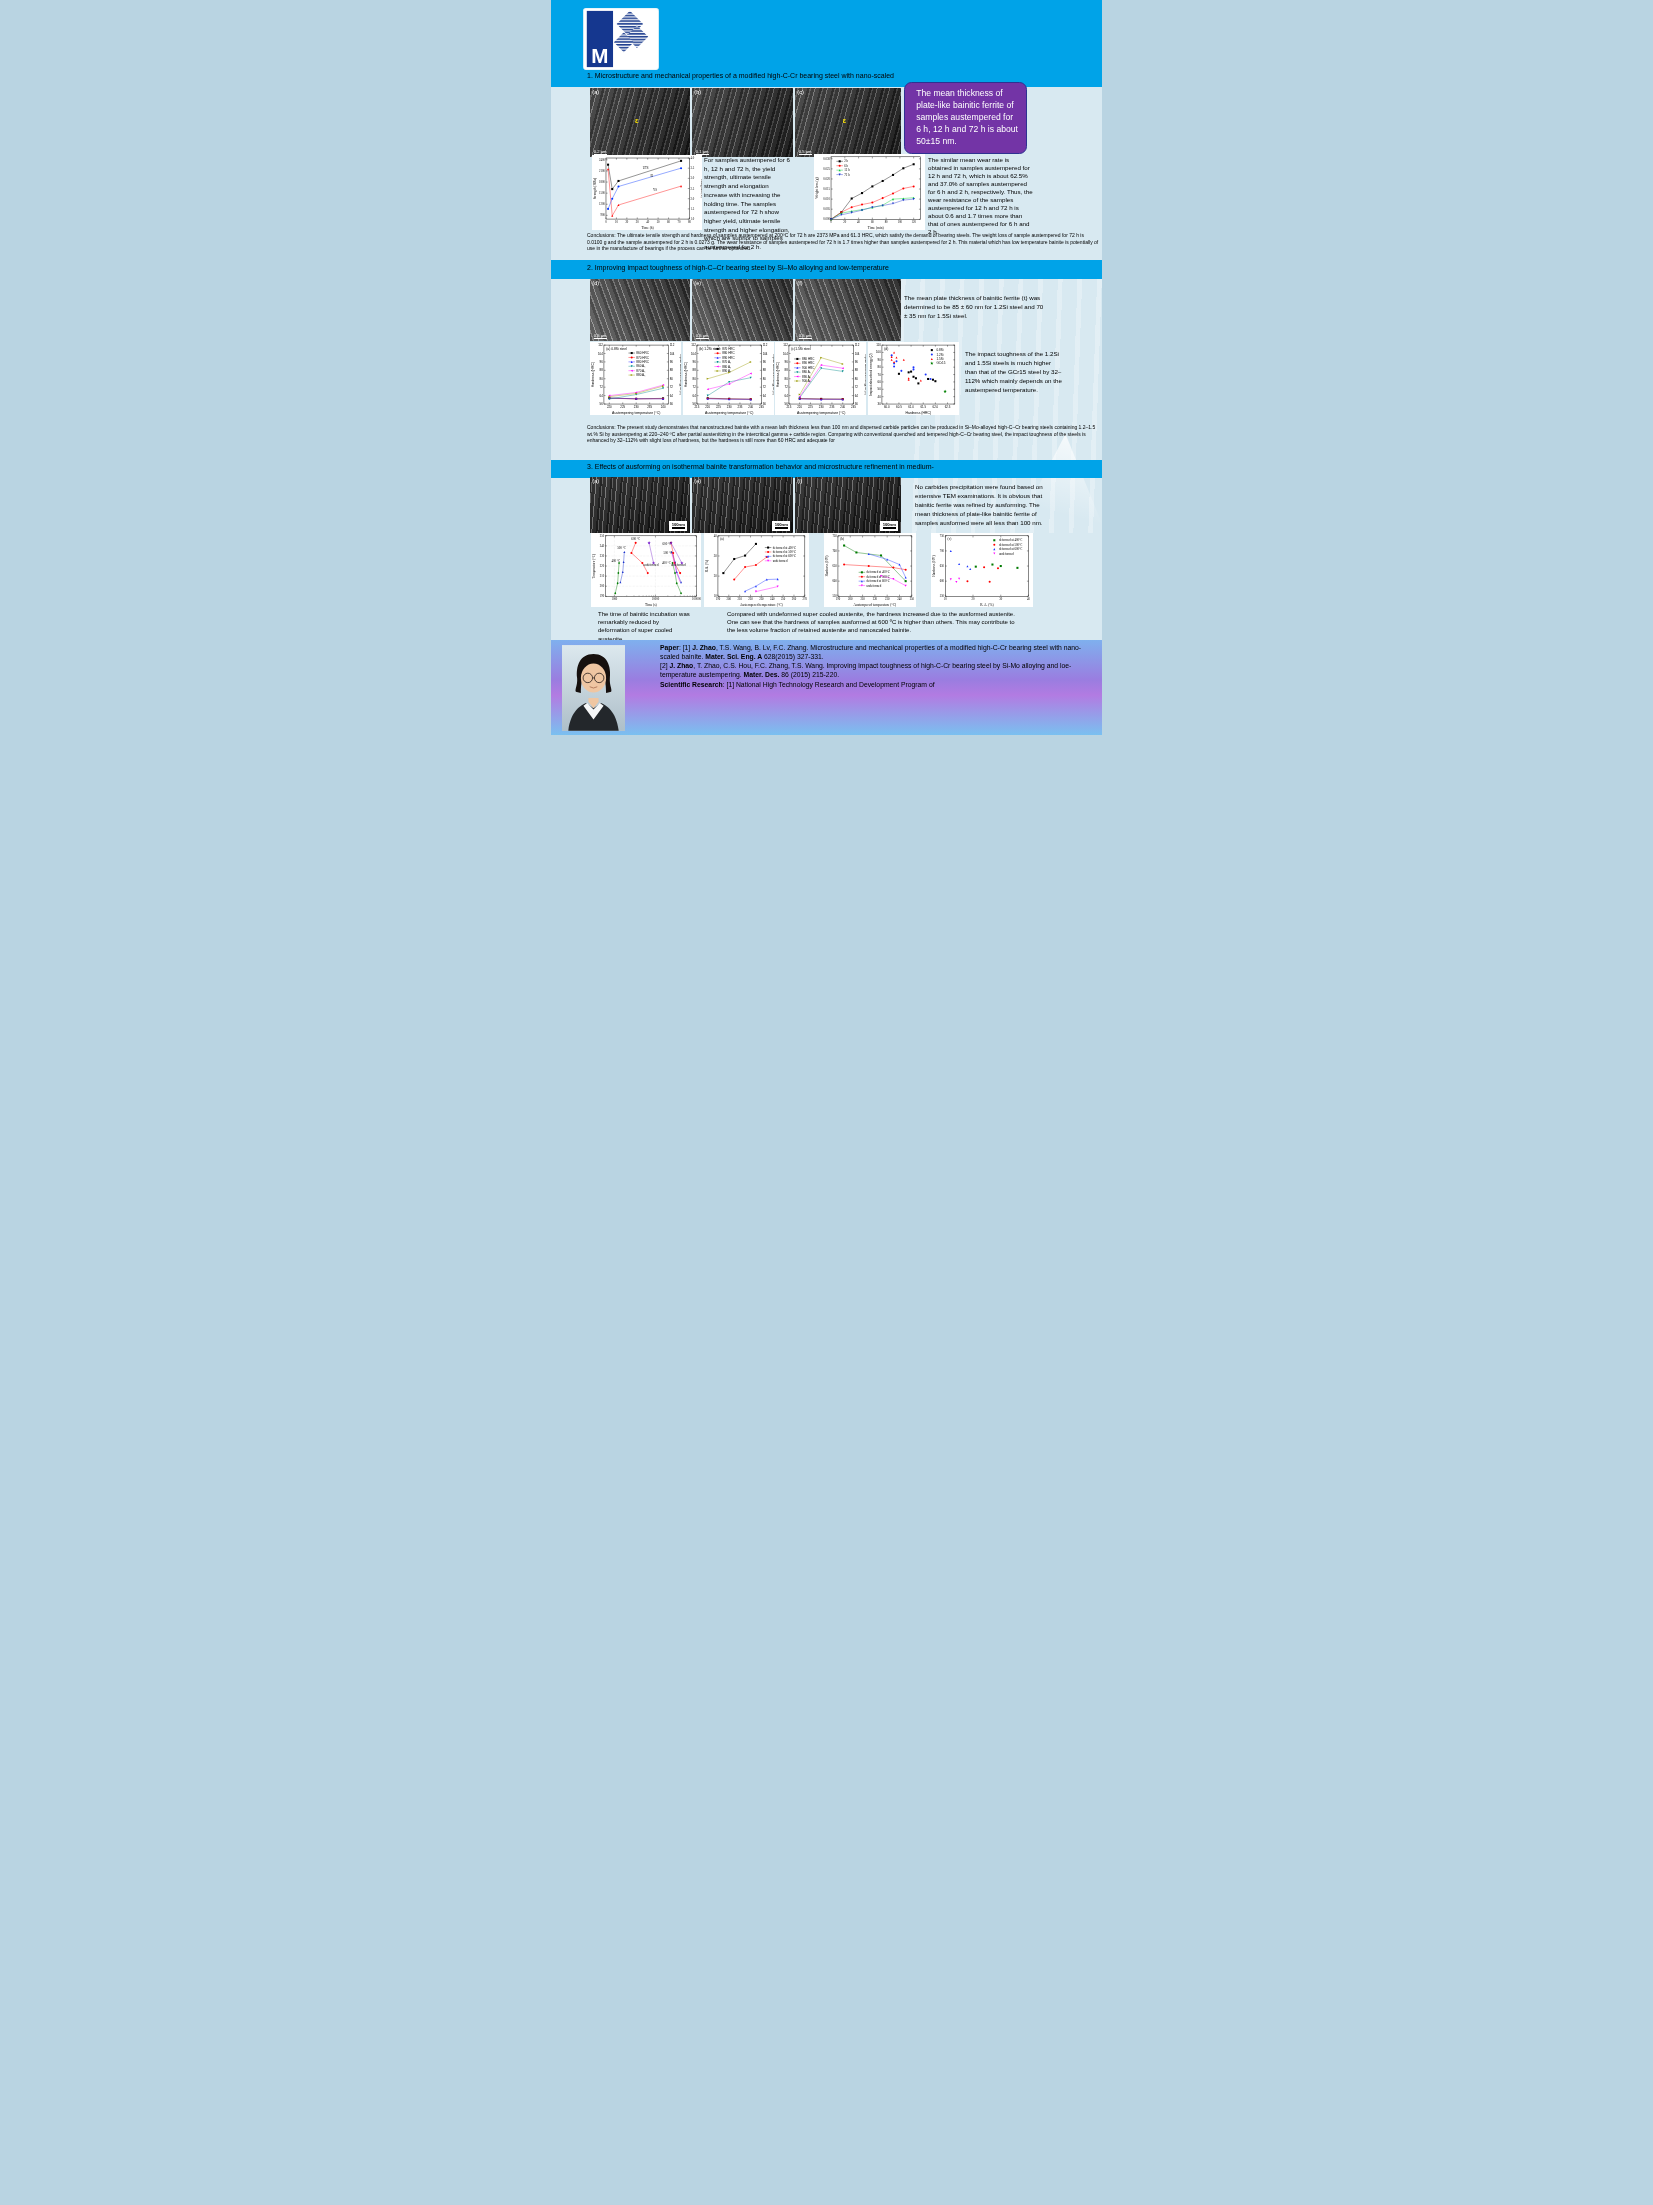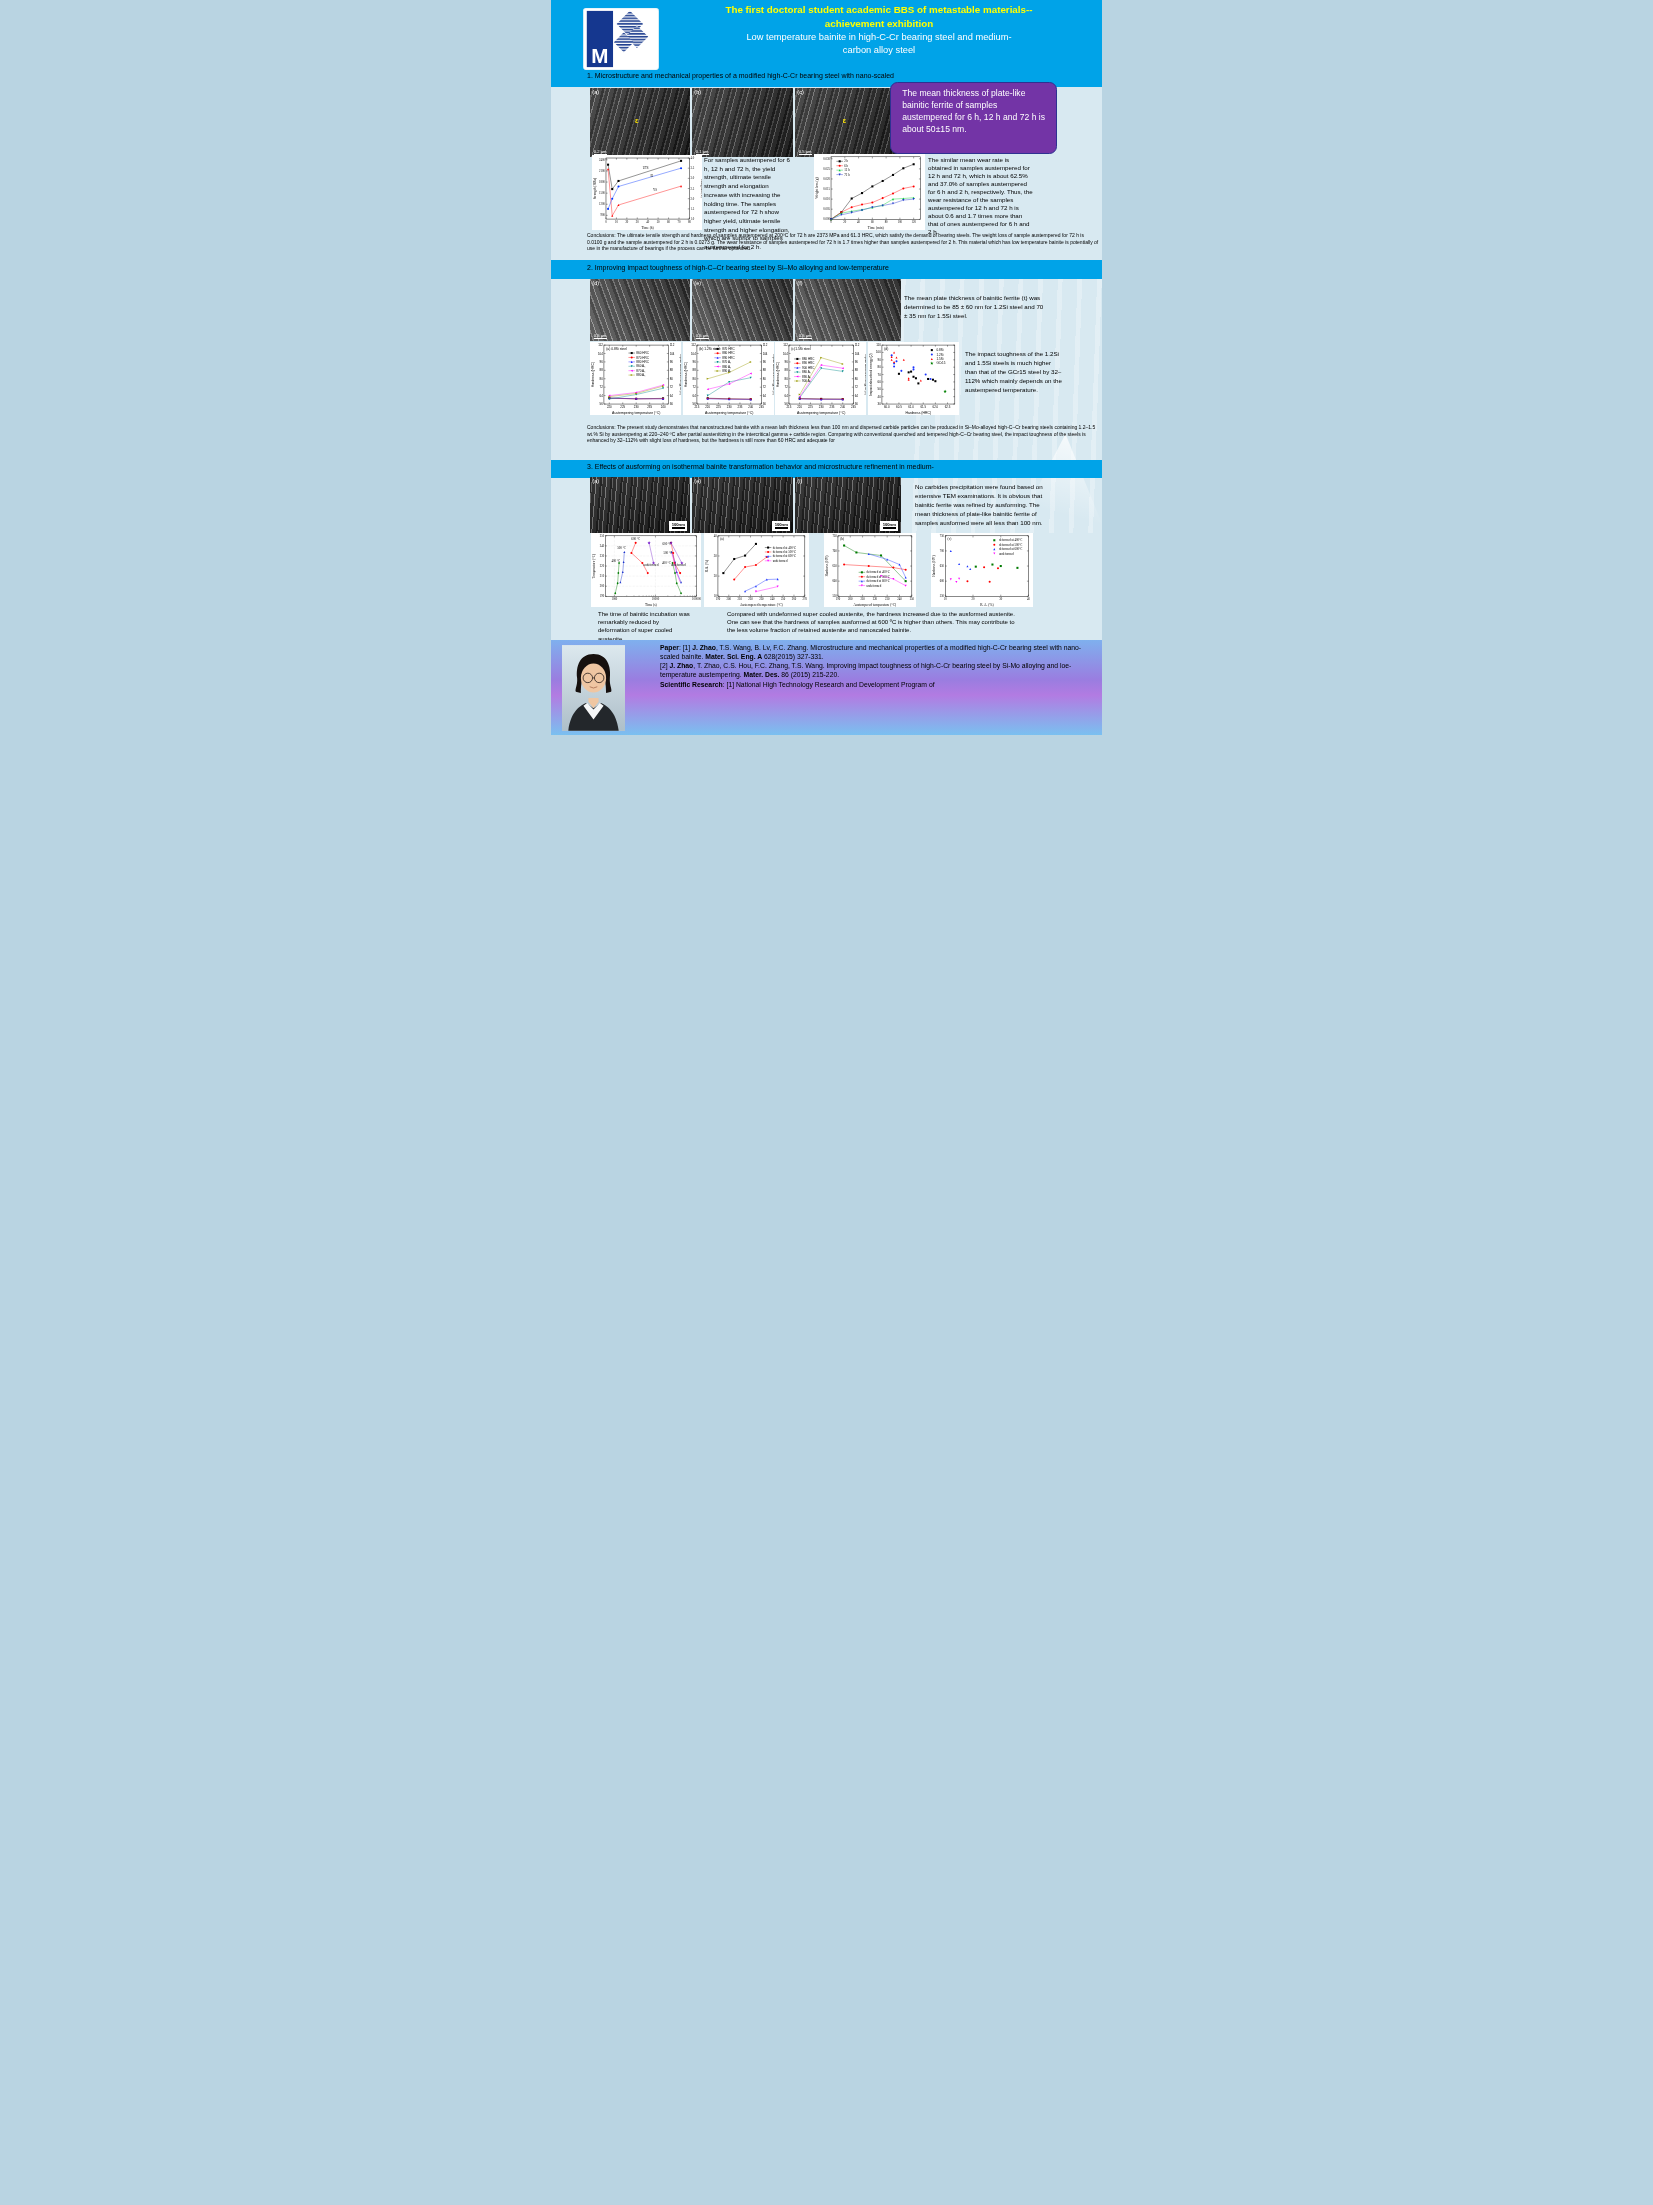--- a/index.html
+++ b/index.html
@@ -18,21 +18,21 @@
   .tem{position:absolute;border-radius:0.5px;overflow:hidden;color:#fff;}
   .tem.r1{background:linear-gradient(115deg,rgba(255,255,255,.15),rgba(0,0,0,.3)),repeating-linear-gradient(105deg,#161616 0 2.3px,#4d4d4d 2.3px 3.7px,#242424 3.7px 7px,#6e6e6e 7px 8px,#2f2f2f 8px 12px);}
   .tem.r2{background:linear-gradient(60deg,rgba(255,255,255,.2),rgba(0,0,0,.25)),repeating-linear-gradient(70deg,#2a2a2a 0 2.8px,#707070 2.8px 4.2px,#3a3a3a 4.2px 8px,#8a8a8a 8px 9px,#444 9px 13px);}
   .tem.r3{background:linear-gradient(150deg,rgba(255,255,255,.1),rgba(0,0,0,.35)),repeating-linear-gradient(95deg,#101010 0 1.9px,#585858 1.9px 2.8px,#1d1d1d 2.8px 6px,#777 6px 7px,#262626 7px 10.3px);}
   .tlabel{position:absolute;left:2.3px;top:1.4px;font-size:5.6px;color:#fff;}
   .eps{position:absolute;left:45%;top:42%;font-size:7px;font-weight:bold;color:#ffe600;}
   .scalebar{position:absolute;left:3.7px;bottom:1.9px;font-size:4.2px;color:#fff;border-bottom:1.4px solid #fff;padding-bottom:0.5px;}
   .chip{position:absolute;right:2.8px;bottom:2.3px;background:#fff;color:#000;font-size:4.2px;font-weight:bold;padding:0.5px 2.3px 1.9px 2.3px;text-align:center;}
   .chip i{display:block;height:1.4px;background:#000;margin-top:0.5px;font-style:normal;}
   
-  .pnote{position:absolute;left:339px;top:82px;width:167px;height:72px;background:#7334a6;border:0.9px solid #2e3192;border-radius:7.5px;color:#fff;font-size:8.6px;line-height:12px;padding:3.7px 6.5px 2.8px 11.2px;box-sizing:border-box;}
+  .pnote{position:absolute;left:353px;top:82px;width:123px;height:72px;background:#7334a6;border:0.9px solid #2e3192;border-radius:7.5px;color:#fff;font-size:8.6px;line-height:12px;padding:3.7px 6.5px 2.8px 11.2px;box-sizing:border-box;}
   
   .txt{position:absolute;color:#000;}
   .chart{position:absolute;}
   .concl{font-size:5px;line-height:6.7px;}
   
   .footer{position:absolute;left:0;top:640px;width:551px;height:95px;background:linear-gradient(180deg,#7fb0ee 0%,#9a7de0 42%,#b27be2 58%,#7ac0f0 100%);}
   .refs{position:absolute;left:109px;top:2.8px;width:440px;font-size:6.8px;line-height:9.2px;color:#000;}
   .refs p{margin:0;}
   .photo{position:absolute;left:11.2px;top:4.7px;width:63px;height:86px;}
   b{font-weight:bold;}
@@ -58,26 +58,20 @@
         </defs>
         <rect x="2" y="2" width="154" height="124" rx="4" fill="#ffffff"></rect>
         <rect x="6" y="4" width="56" height="120" fill="#15378f"></rect>
         <text x="34" y="116" font-size="44" font-weight="bold" fill="#ffffff" text-anchor="middle" font-family="Liberation Sans, sans-serif">M</text>
         <g>
           <rect x="78" y="12" width="40" height="40" fill="url(#stripes)" transform="rotate(45 98 32)"></rect>
           <rect x="96" y="42" width="34" height="34" fill="url(#stripes)" transform="rotate(45 113 59)"></rect>
           <rect x="70" y="56" width="30" height="30" fill="url(#stripes)" transform="rotate(45 85 71)"></rect>
         </g>
       </svg>
-    </div>
-    <div class="titlewrap">
-      <div class="t-yel">The first doctoral student academic BBS of metastable materials--</div>
-      <div class="t-yel">achievement exhibition</div>
-      <div class="t-wht">Low temperature bainite in high-C-Cr bearing steel and medium-</div>
-      <div class="t-wht">carbon alloy steel</div>
     </div>
     <div class="sechead">1. Microstructure and mechanical properties of a modified high-C-Cr bearing steel with nano-scaled</div>
   </div>
 
   <div class="tem r1" style="left:39px;top:88px;width:100px;height:69px">
     <span class="tlabel">(a)</span>
     <span class="eps">ε</span>
     <span class="scalebar">0.2 μm</span>
   </div>
   <div class="tem r1" style="left:141px;top:88px;width:101px;height:69px">

